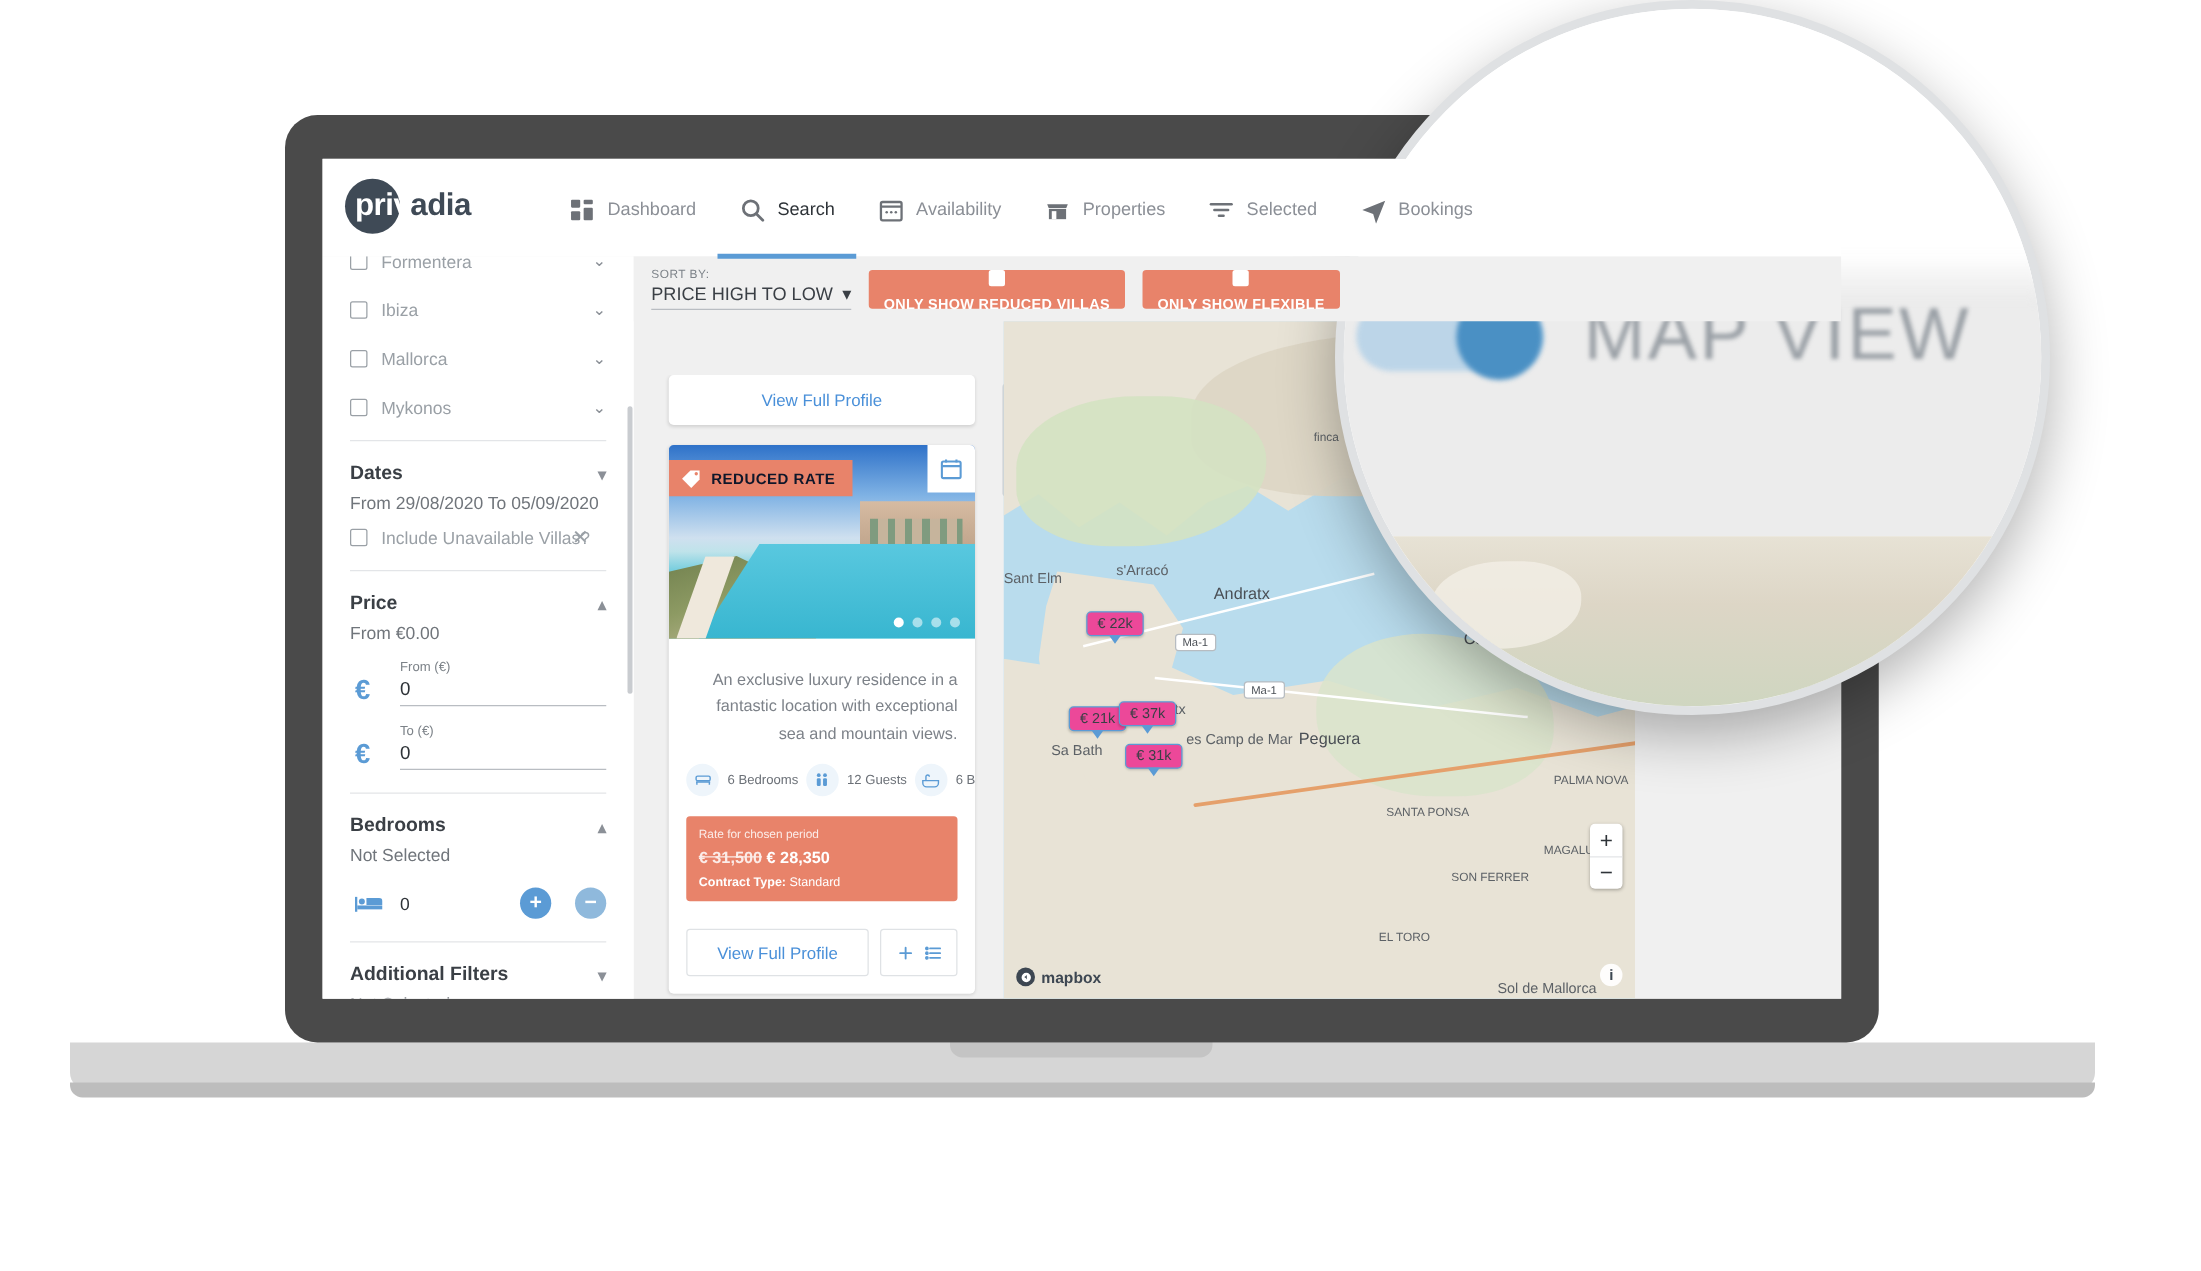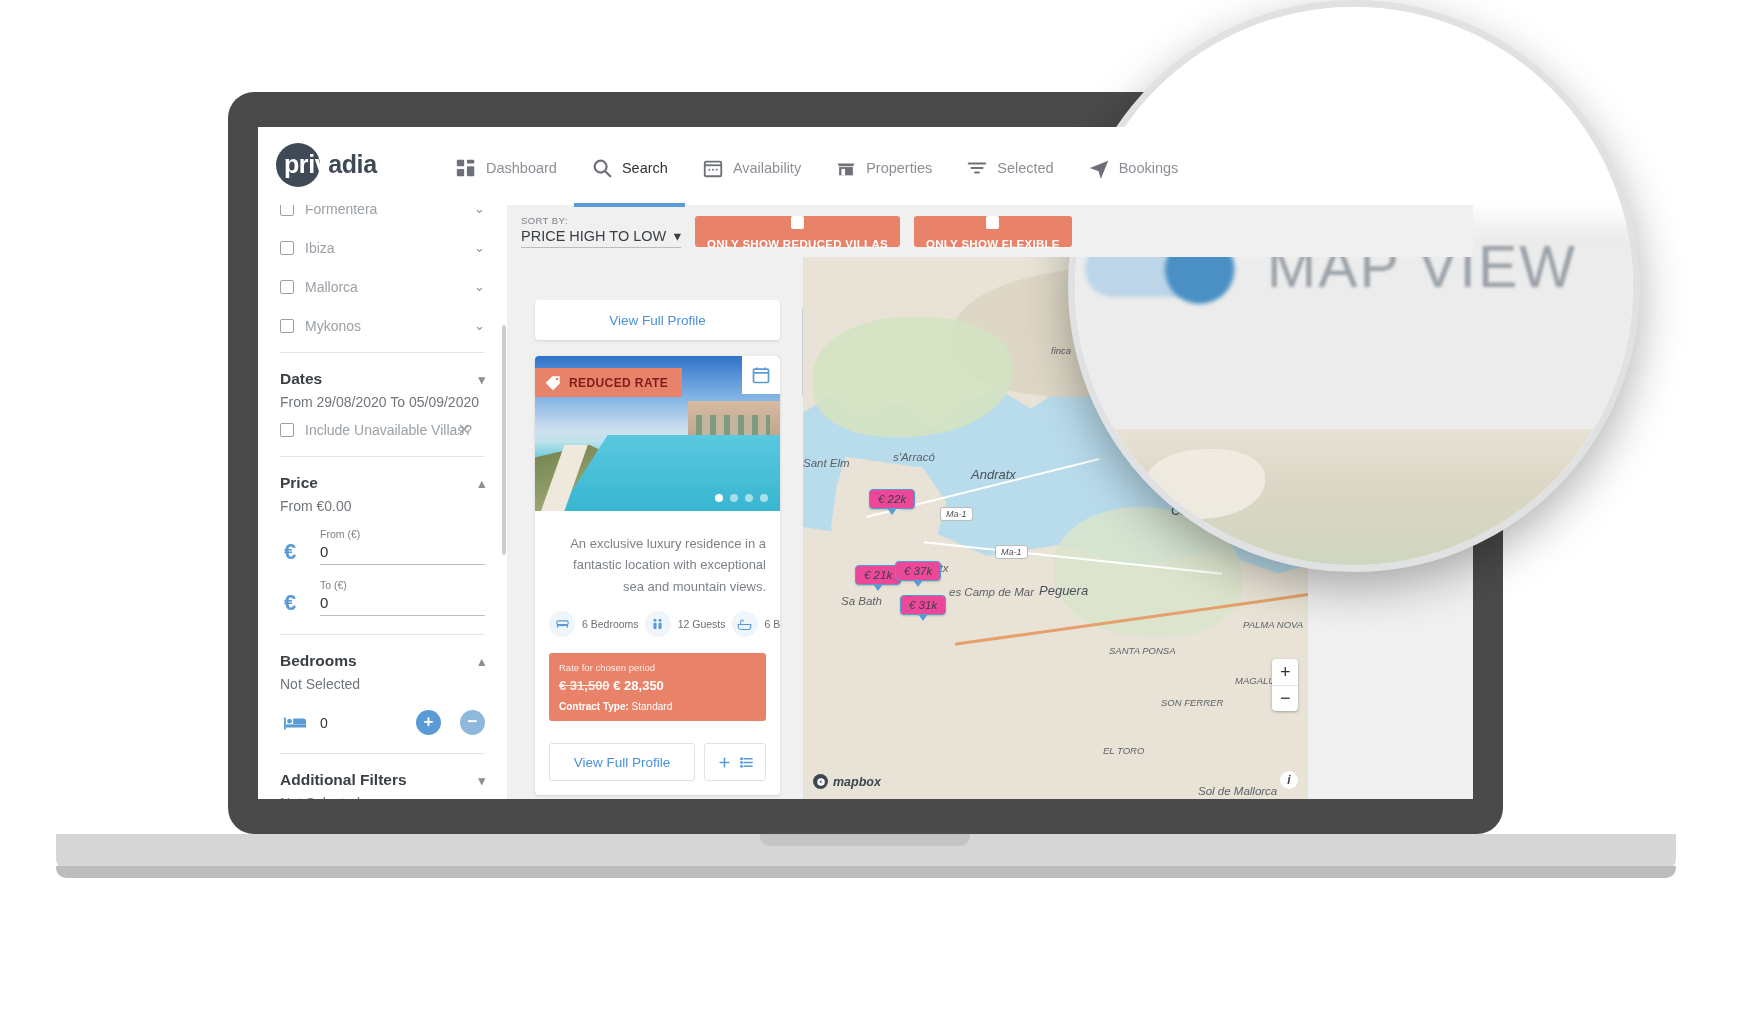--- a/index.html
+++ b/index.html
@@ -187,21 +187,21 @@
     background: linear-gradient(#59c8df,#38b6d0);
     clip-path: polygon(22% 0, 100% 0, 100% 100%, 0 100%);
   }
   .hero-deck {
     position: absolute; left: 6px; bottom: 0; width: 78px; height: 66px;
     background: #efe8dc;
     clip-path: polygon(30% 0, 60% 0, 30% 100%, 0 100%);
   }
   .badge {
     position: absolute; left: 0; top: 12px; height: 29px;
-    background: #e8836a; color: #7f1d1d; font-size: 12px; font-weight: 700;
+    background: #e8836a; color: #0f172a; font-size: 12px; font-weight: 700;
     display: flex; align-items: center; gap: 8px; padding: 0 14px 0 10px;
     letter-spacing: .4px;
   }
   .cal-btn {
     position: absolute; right: 0; top: 0; width: 38px; height: 38px;
     background: #fff; display: flex; align-items: center; justify-content: center;
     cursor: pointer;
   }
   .dots { position: absolute; right: 12px; bottom: 9px; display: flex; gap: 7px; }
   .dot { width: 8px; height: 8px; border-radius: 50%; background: rgba(255,255,255,.55); }
@@ -250,21 +250,21 @@
     color: #5b9bd5; cursor: pointer;
   }
   .results-scroll {
     position: absolute; left: 544px; top: 180px; width: 5px; height: 90px;
     background: #c9ccd0; border-radius: 3px;
   }
 
   
   .map {
     position: absolute; left: 545px; top: 130px; width: 505px; height: 542px;
-    background: #bfe0f0; overflow: hidden; font-style: italic;
+    background: #bfe0f0; overflow: hidden;
   }
   .sea { position: absolute; inset: 0; background: #b9dced; }
   .land1 {
     position: absolute; left: -10px; top: -20px; width: 540px; height: 330px;
     background: #e8e3d6;
     clip-path: polygon(0 55%, 7% 48%, 13% 56%, 19% 50%, 26% 58%, 32% 50%, 38% 46%, 44% 52%, 52% 44%, 60% 46%, 70% 38%, 82% 42%, 92% 34%, 100% 38%, 100% 0, 0 0);
   }
   .land2 {
     position: absolute; left: 0px; top: 270px; width: 540px; height: 290px;
     background: #e8e3d6;

